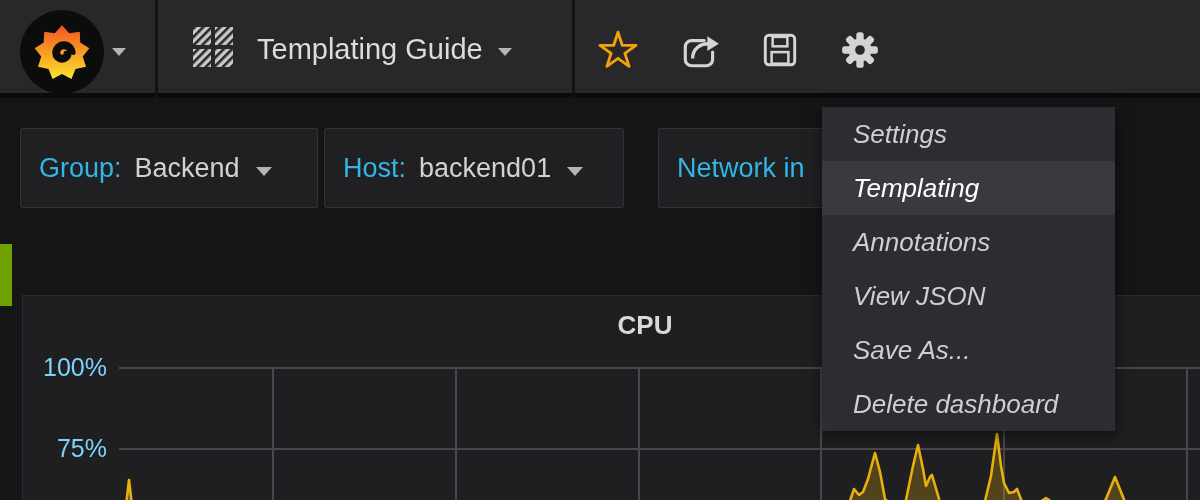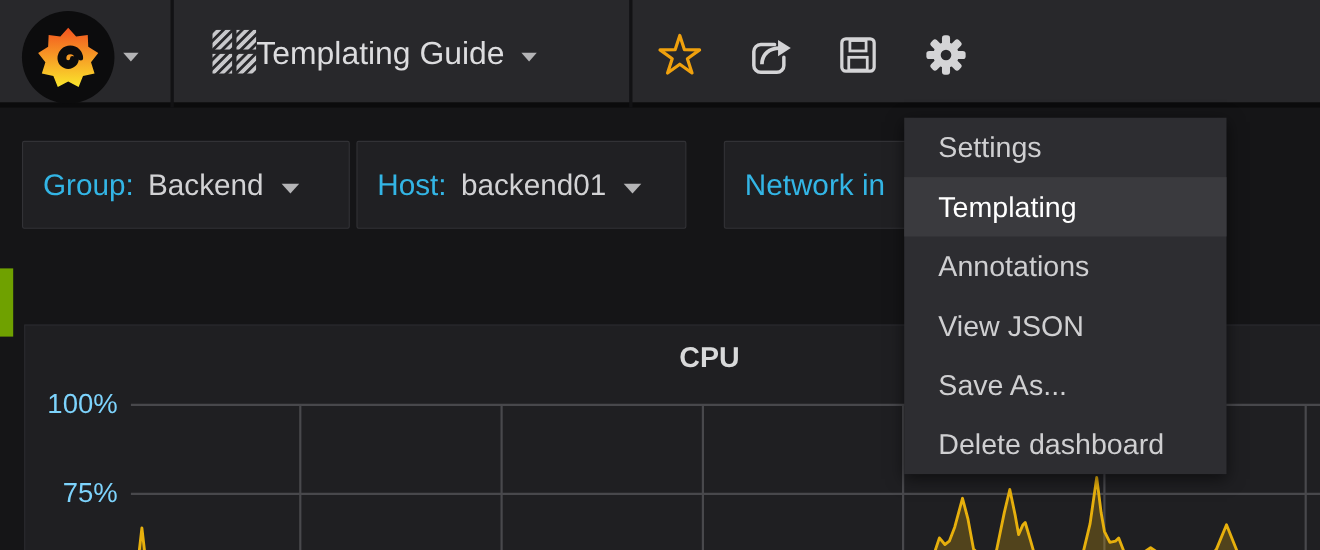--- a/index.html
+++ b/index.html
@@ -8,21 +8,21 @@
 
   
   .navbar { position:absolute; left:0; top:0; width:1200px; height:98px;
     background:#28282b; border-bottom:5px solid #0b0b0c; }
   .logo-section { position:absolute; left:0; top:0; width:158px; height:98px;
     border-right:3px solid #121214; }
   .logo-wrap { position:absolute; left:19px; top:9px; width:86px; height:86px; }
   .logo-caret { position:absolute; left:112px; top:48px; }
   .title-section { position:absolute; left:161px; top:0; width:414px; height:98px;
     border-right:3px solid #121214; display:flex; align-items:center; padding-left:32px; }
-  .dash-title { color:#dcdcde; font-size:29px; margin-left:0; white-space:nowrap; }
+  .dash-title { color:#dcdcde; font-size:29px; margin-left:24px; white-space:nowrap; }
   .title-caret { margin-left:15px; margin-top:6px; }
   .nav-icon-btn { position:absolute; top:30px; width:44px; height:44px;
     display:flex; align-items:center; justify-content:center; cursor:pointer; }
   .btn-star  { left:596px; }
   .btn-share { left:678px; }
   .btn-save  { left:758px; }
   .btn-gear  { left:838px; }
 
   .caret-down { width:0; height:0; border-left:8px solid transparent;
     border-right:8px solid transparent; border-top:9px solid #b4b4b6; }
@@ -49,21 +49,21 @@
   .panel-title { position:absolute; left:0; top:14px; width:100%;
     text-align:center; color:#d8d9da; font-size:26px; font-weight:bold; }
   .y-tick { position:absolute; left:0; width:84px; text-align:right;
     color:#7dd3fc; font-size:25px; }
   .tick-100 { top:57px; }
   .tick-75  { top:138px; }
   .chart-svg { position:absolute; left:0; top:0; }
 
   
   .menu { position:absolute; left:822px; top:107px; width:293px; z-index:10;
-    background:#2d2d31; box-shadow:0 4px 14px rgba(0,0,0,0.55); }
+    background:#2d2d31; box-shadow:0 4px 14px rgba(0,0,0,0.55);font-style:italic; }
   .menu-item { height:54px; line-height:54px; padding-left:31px;
     color:#cfcfd1; font-size:26px; cursor:pointer; white-space:nowrap; }
   .menu-item.active { background:#3a3a3e; color:#ffffff; }
 </style>
 </head>
 <body>
 
 <div class="navbar">
 
   <div class="logo-section">

